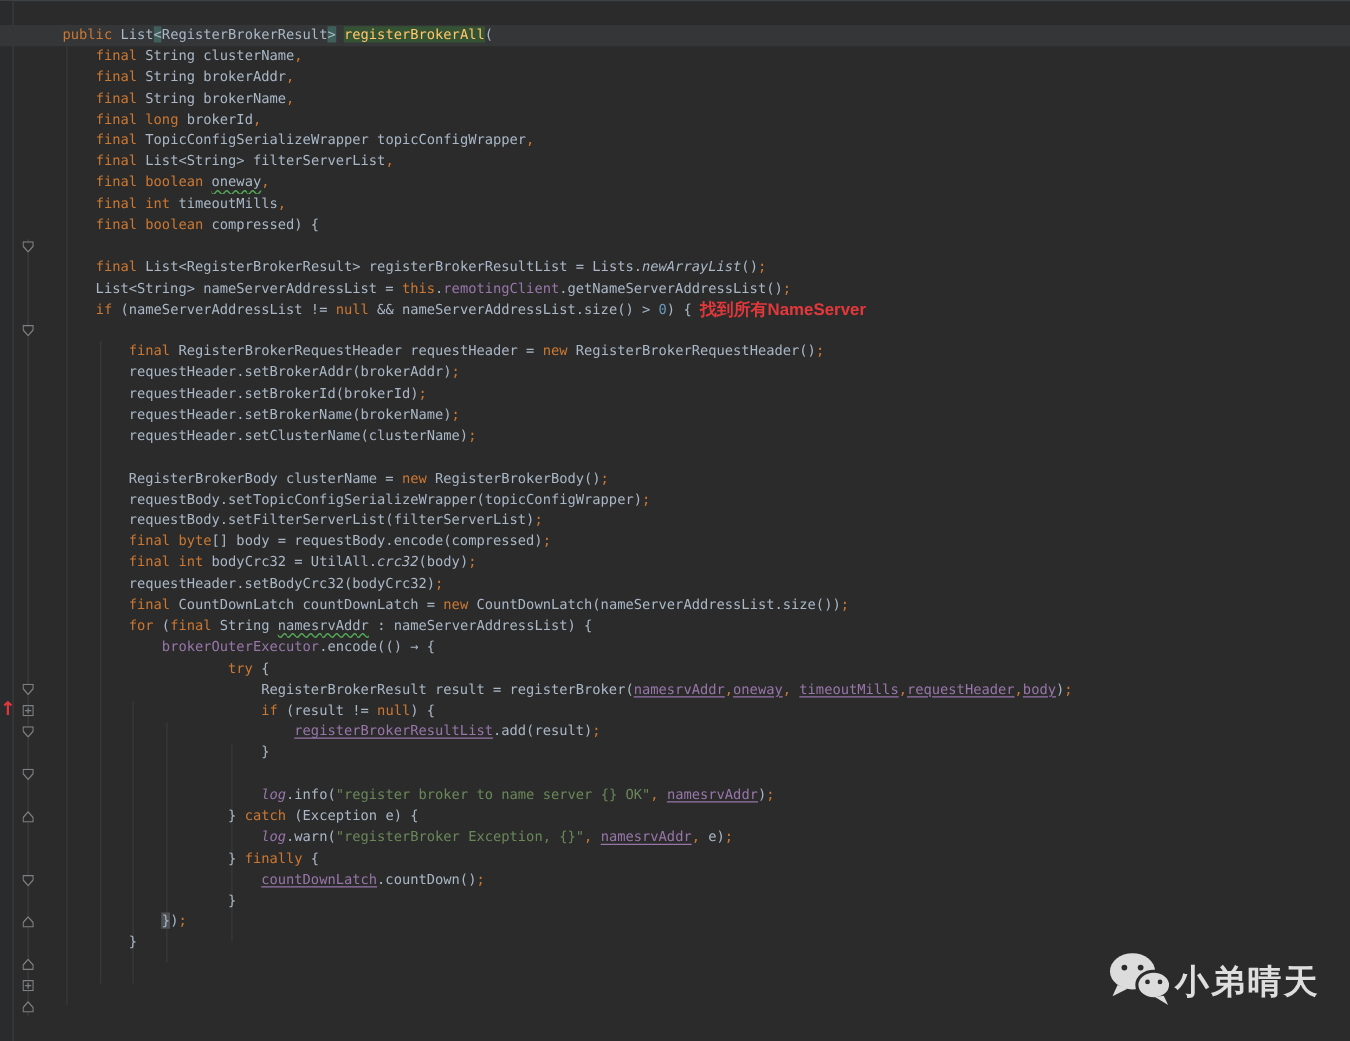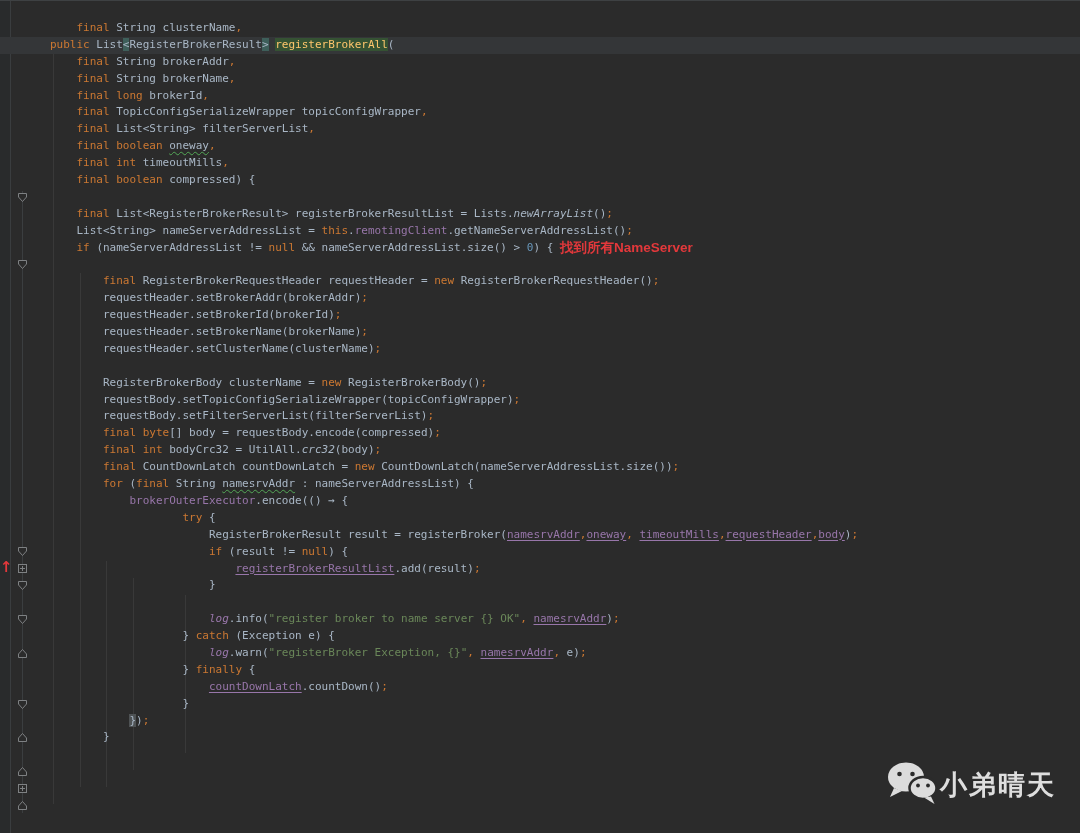--- a/index.html
+++ b/index.html
@@ -45,22 +45,22 @@
   <div id="left-strip"></div>
   <div id="fold-line"></div>
 
   <div class="indent-guide" style="left:53px;top:36px;height:767px;"></div>
   <div class="indent-guide" style="left:80px;top:272px;height:514px;"></div>
   <div class="indent-guide" style="left:106px;top:560px;height:226px;"></div>
   <div class="indent-guide" style="left:133px;top:577px;height:192px;"></div>
   <div class="indent-guide" style="left:185px;top:594px;height:158px;"></div>
 
   <div id="code-area">
+      <div class="code-line caret-line"><span class="tk-kw">public </span><span class="tk-d">List</span><span class="tk-hlb">&lt;</span><span class="tk-d">RegisterBrokerResult</span><span class="tk-hlb">&gt;</span><span class="tk-d"> </span><span class="tk-hlm">registerBrokerAll</span><span class="tk-d">(</span></div>
       <div class="code-line"><span class="tk-d">    </span><span class="tk-kw">final </span><span class="tk-d">String clusterName</span><span class="tk-kw">,</span></div>
-      <div class="code-line caret-line"><span class="tk-kw">public </span><span class="tk-d">List</span><span class="tk-hlb">&lt;</span><span class="tk-d">RegisterBrokerResult</span><span class="tk-hlb">&gt;</span><span class="tk-d"> </span><span class="tk-hlm">registerBrokerAll</span><span class="tk-d">(</span></div>
       <div class="code-line"><span class="tk-d">    </span><span class="tk-kw">final </span><span class="tk-d">String brokerAddr</span><span class="tk-kw">,</span></div>
       <div class="code-line"><span class="tk-d">    </span><span class="tk-kw">final </span><span class="tk-d">String brokerName</span><span class="tk-kw">,</span></div>
       <div class="code-line"><span class="tk-d">    </span><span class="tk-kw">final long </span><span class="tk-d">brokerId</span><span class="tk-kw">,</span></div>
       <div class="code-line"><span class="tk-d">    </span><span class="tk-kw">final </span><span class="tk-d">TopicConfigSerializeWrapper topicConfigWrapper</span><span class="tk-kw">,</span></div>
       <div class="code-line"><span class="tk-d">    </span><span class="tk-kw">final </span><span class="tk-d">List&lt;String&gt; filterServerList</span><span class="tk-kw">,</span></div>
       <div class="code-line"><span class="tk-d">    </span><span class="tk-kw">final boolean </span><span class="tk-typo">oneway</span><span class="tk-kw">,</span></div>
       <div class="code-line"><span class="tk-d">    </span><span class="tk-kw">final int </span><span class="tk-d">timeoutMills</span><span class="tk-kw">,</span></div>
       <div class="code-line"><span class="tk-d">    </span><span class="tk-kw">final boolean </span><span class="tk-d">compressed) {</span></div>
       <div class="code-line"></div>
       <div class="code-line"><span class="tk-d">    </span><span class="tk-kw">final </span><span class="tk-d">List&lt;RegisterBrokerResult&gt; registerBrokerResultList = Lists.</span><span class="tk-stat">newArrayList</span><span class="tk-d">()</span><span class="tk-kw">;</span></div>
@@ -71,20 +71,21 @@
       <div class="code-line"><span class="tk-d">        requestHeader.setBrokerAddr(brokerAddr)</span><span class="tk-kw">;</span></div>
       <div class="code-line"><span class="tk-d">        requestHeader.setBrokerId(brokerId)</span><span class="tk-kw">;</span></div>
       <div class="code-line"><span class="tk-d">        requestHeader.setBrokerName(brokerName)</span><span class="tk-kw">;</span></div>
       <div class="code-line"><span class="tk-d">        requestHeader.setClusterName(clusterName)</span><span class="tk-kw">;</span></div>
       <div class="code-line"></div>
       <div class="code-line"><span class="tk-d">        RegisterBrokerBody clusterName = </span><span class="tk-kw">new </span><span class="tk-d">RegisterBrokerBody()</span><span class="tk-kw">;</span></div>
       <div class="code-line"><span class="tk-d">        requestBody.setTopicConfigSerializeWrapper(topicConfigWrapper)</span><span class="tk-kw">;</span></div>
       <div class="code-line"><span class="tk-d">        requestBody.setFilterServerList(filterServerList)</span><span class="tk-kw">;</span></div>
       <div class="code-line"><span class="tk-d">        </span><span class="tk-kw">final byte</span><span class="tk-d">[] body = requestBody.encode(compressed)</span><span class="tk-kw">;</span></div>
       <div class="code-line"><span class="tk-d">        </span><span class="tk-kw">final int </span><span class="tk-d">bodyCrc32 = UtilAll.</span><span class="tk-stat">crc32</span><span class="tk-d">(body)</span><span class="tk-kw">;</span></div>
+      <div class="code-line"><span class="tk-d">        requestHeader.setBodyCrc32(bodyCrc32)</span><span class="tk-kw">;</span></div>
       <div class="code-line"><span class="tk-d">        </span><span class="tk-kw">final </span><span class="tk-d">CountDownLatch countDownLatch = </span><span class="tk-kw">new </span><span class="tk-d">CountDownLatch(nameServerAddressList.size())</span><span class="tk-kw">;</span></div>
       <div class="code-line"><span class="tk-d">        </span><span class="tk-kw">for </span><span class="tk-d">(</span><span class="tk-kw">final </span><span class="tk-d">String </span><span class="tk-typo">namesrvAddr</span><span class="tk-d"> : nameServerAddressList) {</span></div>
       <div class="code-line"><span class="tk-d">            </span><span class="tk-fld">brokerOuterExecutor</span><span class="tk-d">.encode(() → {</span></div>
       <div class="code-line"><span class="tk-d">                    </span><span class="tk-kw">try</span><span class="tk-d"> {</span></div>
       <div class="code-line"><span class="tk-d">                        RegisterBrokerResult result = registerBroker(</span><span class="tk-fldu">namesrvAddr</span><span class="tk-kw">,</span><span class="tk-fldu">oneway</span><span class="tk-kw">,</span><span class="tk-d"> </span><span class="tk-fldu">timeoutMills</span><span class="tk-kw">,</span><span class="tk-fldu">requestHeader</span><span class="tk-kw">,</span><span class="tk-fldu">body</span><span class="tk-d">)</span><span class="tk-kw">;</span></div>
       <div class="code-line"><span class="tk-d">                        </span><span class="tk-kw">if </span><span class="tk-d">(result != </span><span class="tk-kw">null</span><span class="tk-d">) {</span></div>
       <div class="code-line"><span class="tk-d">                            </span><span class="tk-fldu">registerBrokerResultList</span><span class="tk-d">.add(result)</span><span class="tk-kw">;</span></div>
       <div class="code-line"><span class="tk-d">                        }</span></div>
       <div class="code-line"></div>
       <div class="code-line"><span class="tk-d">                        </span><span class="tk-logf">log</span><span class="tk-d">.info(</span><span class="tk-str">"register broker to name server {} OK"</span><span class="tk-kw">,</span><span class="tk-d"> </span><span class="tk-fldu">namesrvAddr</span><span class="tk-d">)</span><span class="tk-kw">;</span></div>

